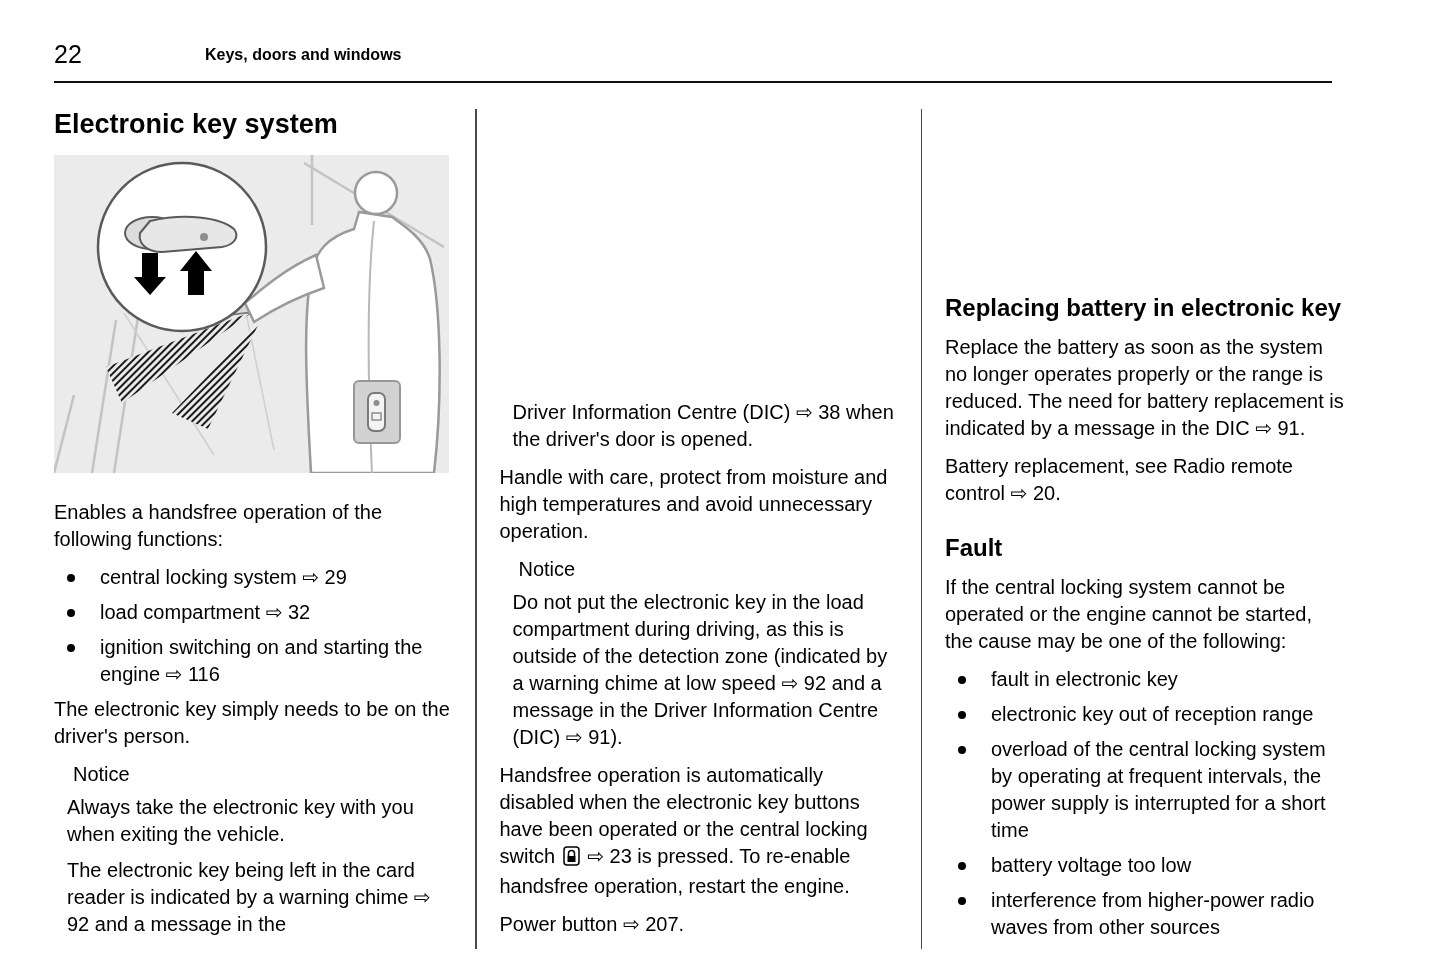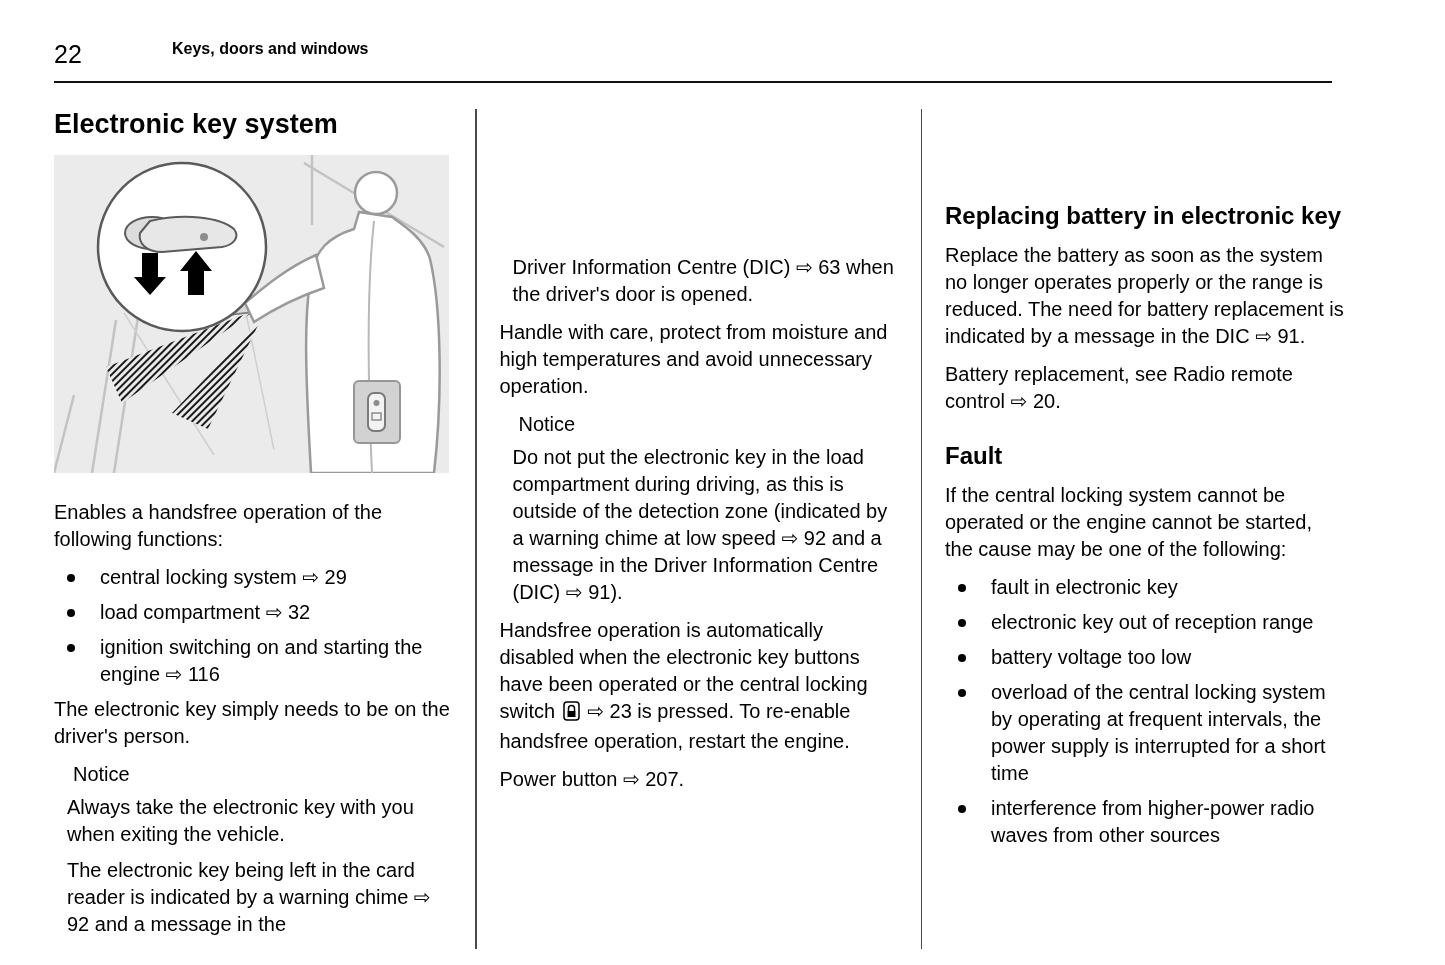--- a/index.html
+++ b/index.html
@@ -12,41 +12,42 @@
     font-family: "Liberation Sans", sans-serif;
     overflow: hidden;
   }
   .page {
     width: 1445px;
     height: 965px;
     padding: 40px 60px 0 54px;
   }
   .page-header {
     display: flex;
-    align-items: flex-start;
+    align-items: center;
     width: 1278px;
+    gap: 33px;
   }
   .page-number {
     font-size: 25px;
     font-weight: 400;
     width: 118px;
   }
   .chapter-title {
     font-size: 16px;
     font-weight: 700;
   }
   .header-rule {
     width: 1278px;
     height: 0;
     border-bottom: 2px solid #111;
     margin-top: 12px;
   }
   .content {
     display: flex;
-    align-items: center;
+    align-items: flex-end;
     margin-top: 26px;
   }
   .col {
     font-size: 20px;
     line-height: 27px;
   }
   .col-1 { width: 398px; }
   .col-2 { width: 398px; }
   .col-3 { width: 400px; }
   .vsep {
@@ -193,21 +194,21 @@
         <p class="notice-label">Notice</p>
         <p>Always take the electronic key with you when exiting the vehicle.</p>
         <p>The electronic key being left in the card reader is indicated by a warning chime ⇨ 92 and a message in the</p>
       </div>
     </div>
 
     <div class="vsep"></div>
 
     <div class="col col-2">
       <div class="notice-continuation">
-        <p>Driver Information Centre (DIC) ⇨ 63 when the driver's door is opened.</p>
+        <p>Driver Information Centre (DIC) ⇨ 38 when the driver's door is opened.</p>
       </div>
 
 
       <p>Handle with care, protect from moisture and high temperatures and avoid unnecessary operation.</p>
 
       <div class="notice-block">
         <p class="notice-label">Notice</p>
         <p>Do not put the electronic key in the load compartment during driving, as this is outside of the detection zone (indicated by a warning chime at low speed ⇨ 92 and a message in the Driver Information Centre (DIC) ⇨ 91).</p>
       </div>
 
@@ -231,20 +232,20 @@
 
       <p>Battery replacement, see Radio remote control ⇨ 20.</p>
 
       <h2 class="sub-heading fault-heading">Fault</h2>
 
       <p>If the central locking system cannot be operated or the engine cannot be started, the cause may be one of the following:</p>
 
       <ul class="ref-list">
         <li>fault in electronic key</li>
         <li>electronic key out of reception range</li>
+        <li>overload of the central locking system by operating at frequent intervals, the power supply is interrupted for a short time</li>
         <li>battery voltage too low</li>
-        <li>overload of the central locking system by operating at frequent intervals, the power supply is interrupted for a short time</li>
         <li>interference from higher-power radio waves from other sources</li>
       </ul>
     </div>
 
   </div>
 </div>
 
 </body></html>

